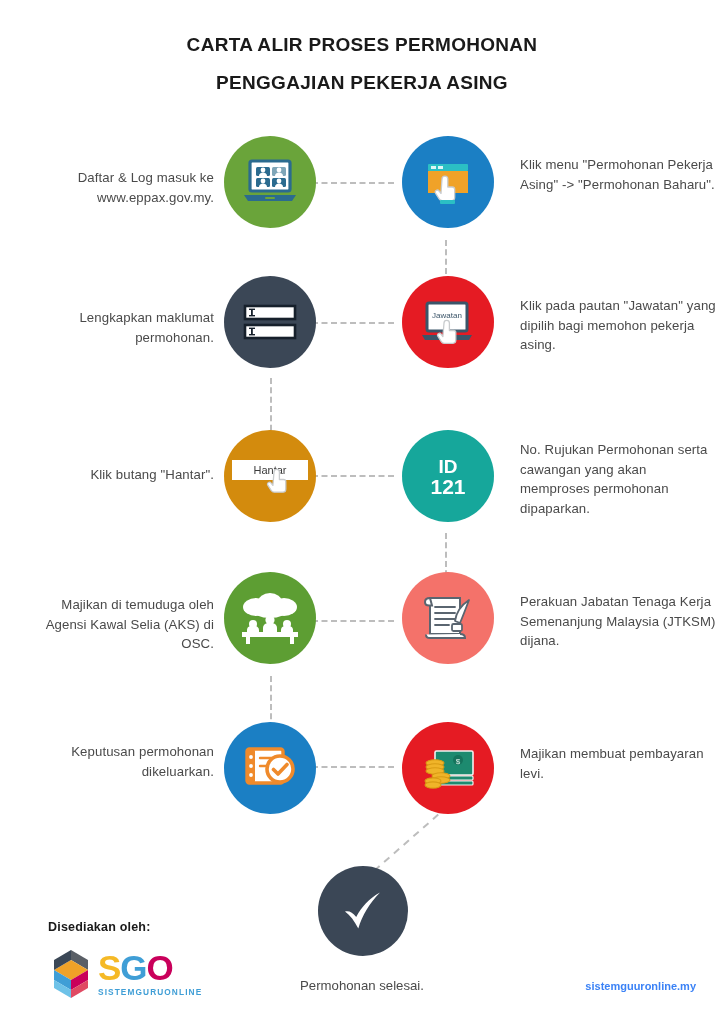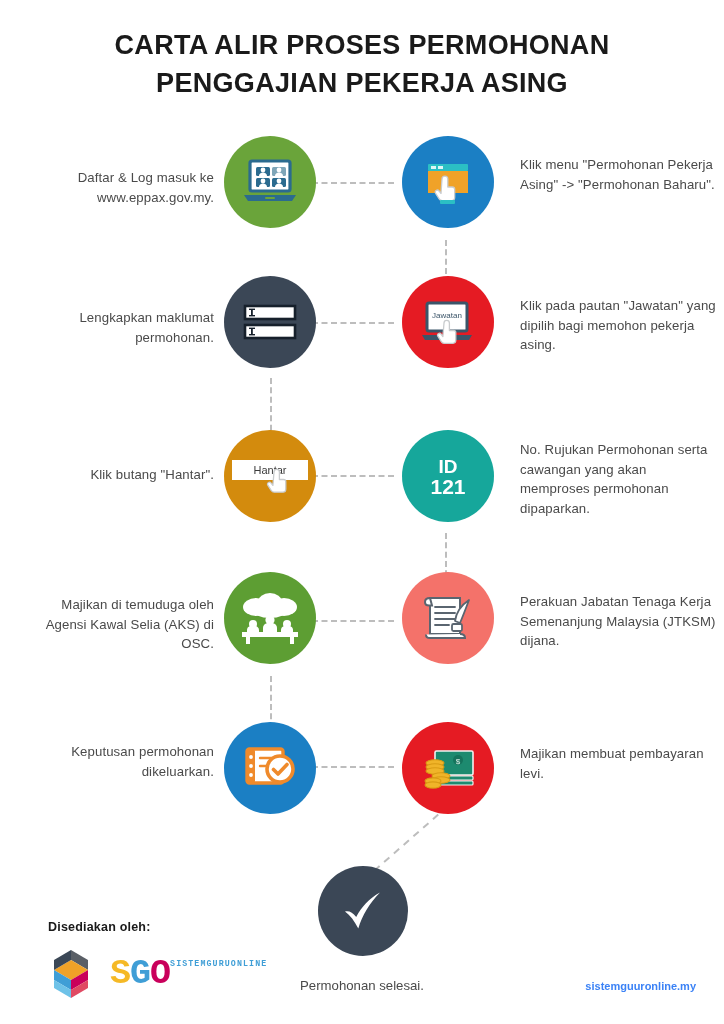--- a/index.html
+++ b/index.html
@@ -10,21 +10,21 @@
     overflow: hidden;
   }
   .page { position: relative; width: 724px; height: 1024px; background:#fff; }
 
   
   .title-wrap {
     position: absolute; top: 26px; left: 0; width: 724px;
     text-align: center;
   }
   .title-line {
-    font-size: 27px; font-weight: bold; color: #1a1a1a;
+    font-size: 19px; font-weight: bold; color: #1a1a1a;
     letter-spacing: 0.3px; line-height: 38px;
   }
 
   .node {
     position: absolute; border-radius: 50%;
     display: flex; align-items: center; justify-content: center;
   }
   .node.left  { left: 224px; }
   .node.right { left: 402px; }
 
@@ -42,21 +42,21 @@
   }
   .conn-v {
     width: 0; border-left: 2px dashed #bdbdbd;
   }
   .conn-d { position:absolute; }
 
   
   .footer-left { position: absolute; left: 48px; top: 920px; }
   .prov-label { font-size: 12.5px; font-weight: bold; color: #1a1a1a; letter-spacing: .2px;}
   .logo-row { display: flex; align-items: center; margin-top: 14px; }
-  .sgo-text { display:flex; margin-left: 16px; font-family: Liberation Mono, monospace; }
+  .sgo-text { display:flex; flex-direction:column; margin-left: 4px; }
   .sgo-letters { font-size: 35px; font-weight: bold; line-height: 34px; letter-spacing: -1px;}
   .s-y { color: #f5b926; }
   .g-b { color: #3f9ed6; }
   .o-m { color: #c9005b; }
   .sgo-sub { font-size: 8.3px; font-weight: bold; color: #3f9ed6; letter-spacing: 1.1px; margin-top: 2px;}
   .footer-url {
     position: absolute; right: 28px; top: 980px;
     font-size: 11px; font-weight: bold; color: #3b82f6;
   }
   .final-caption {

